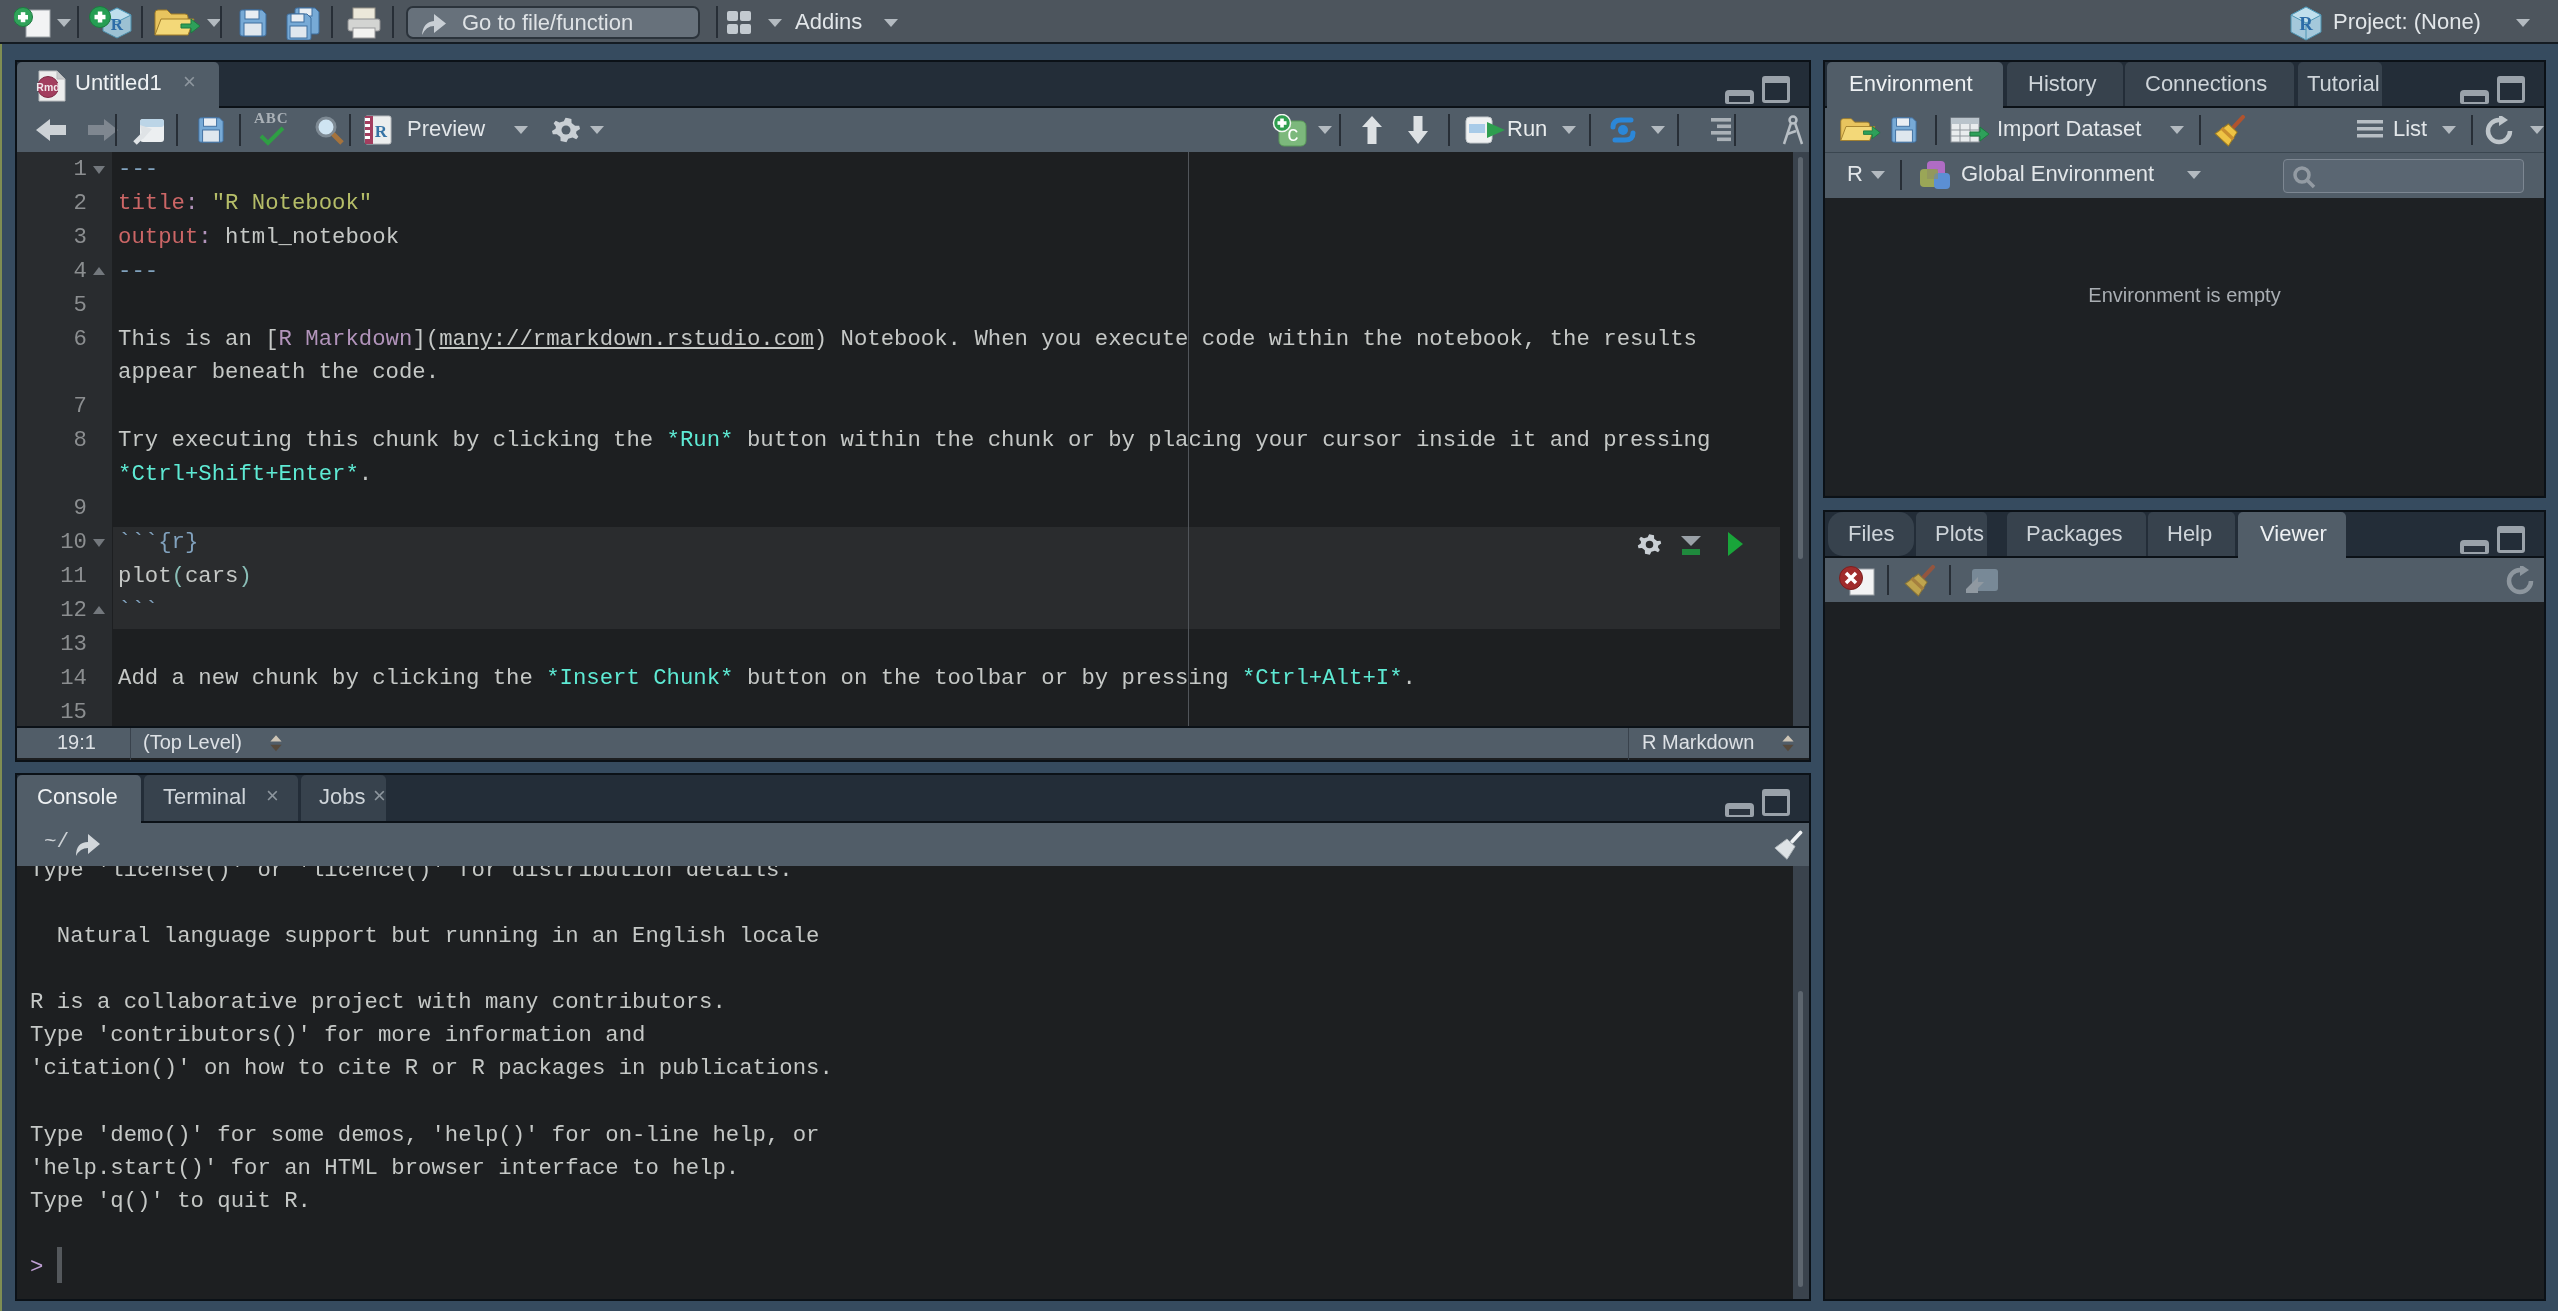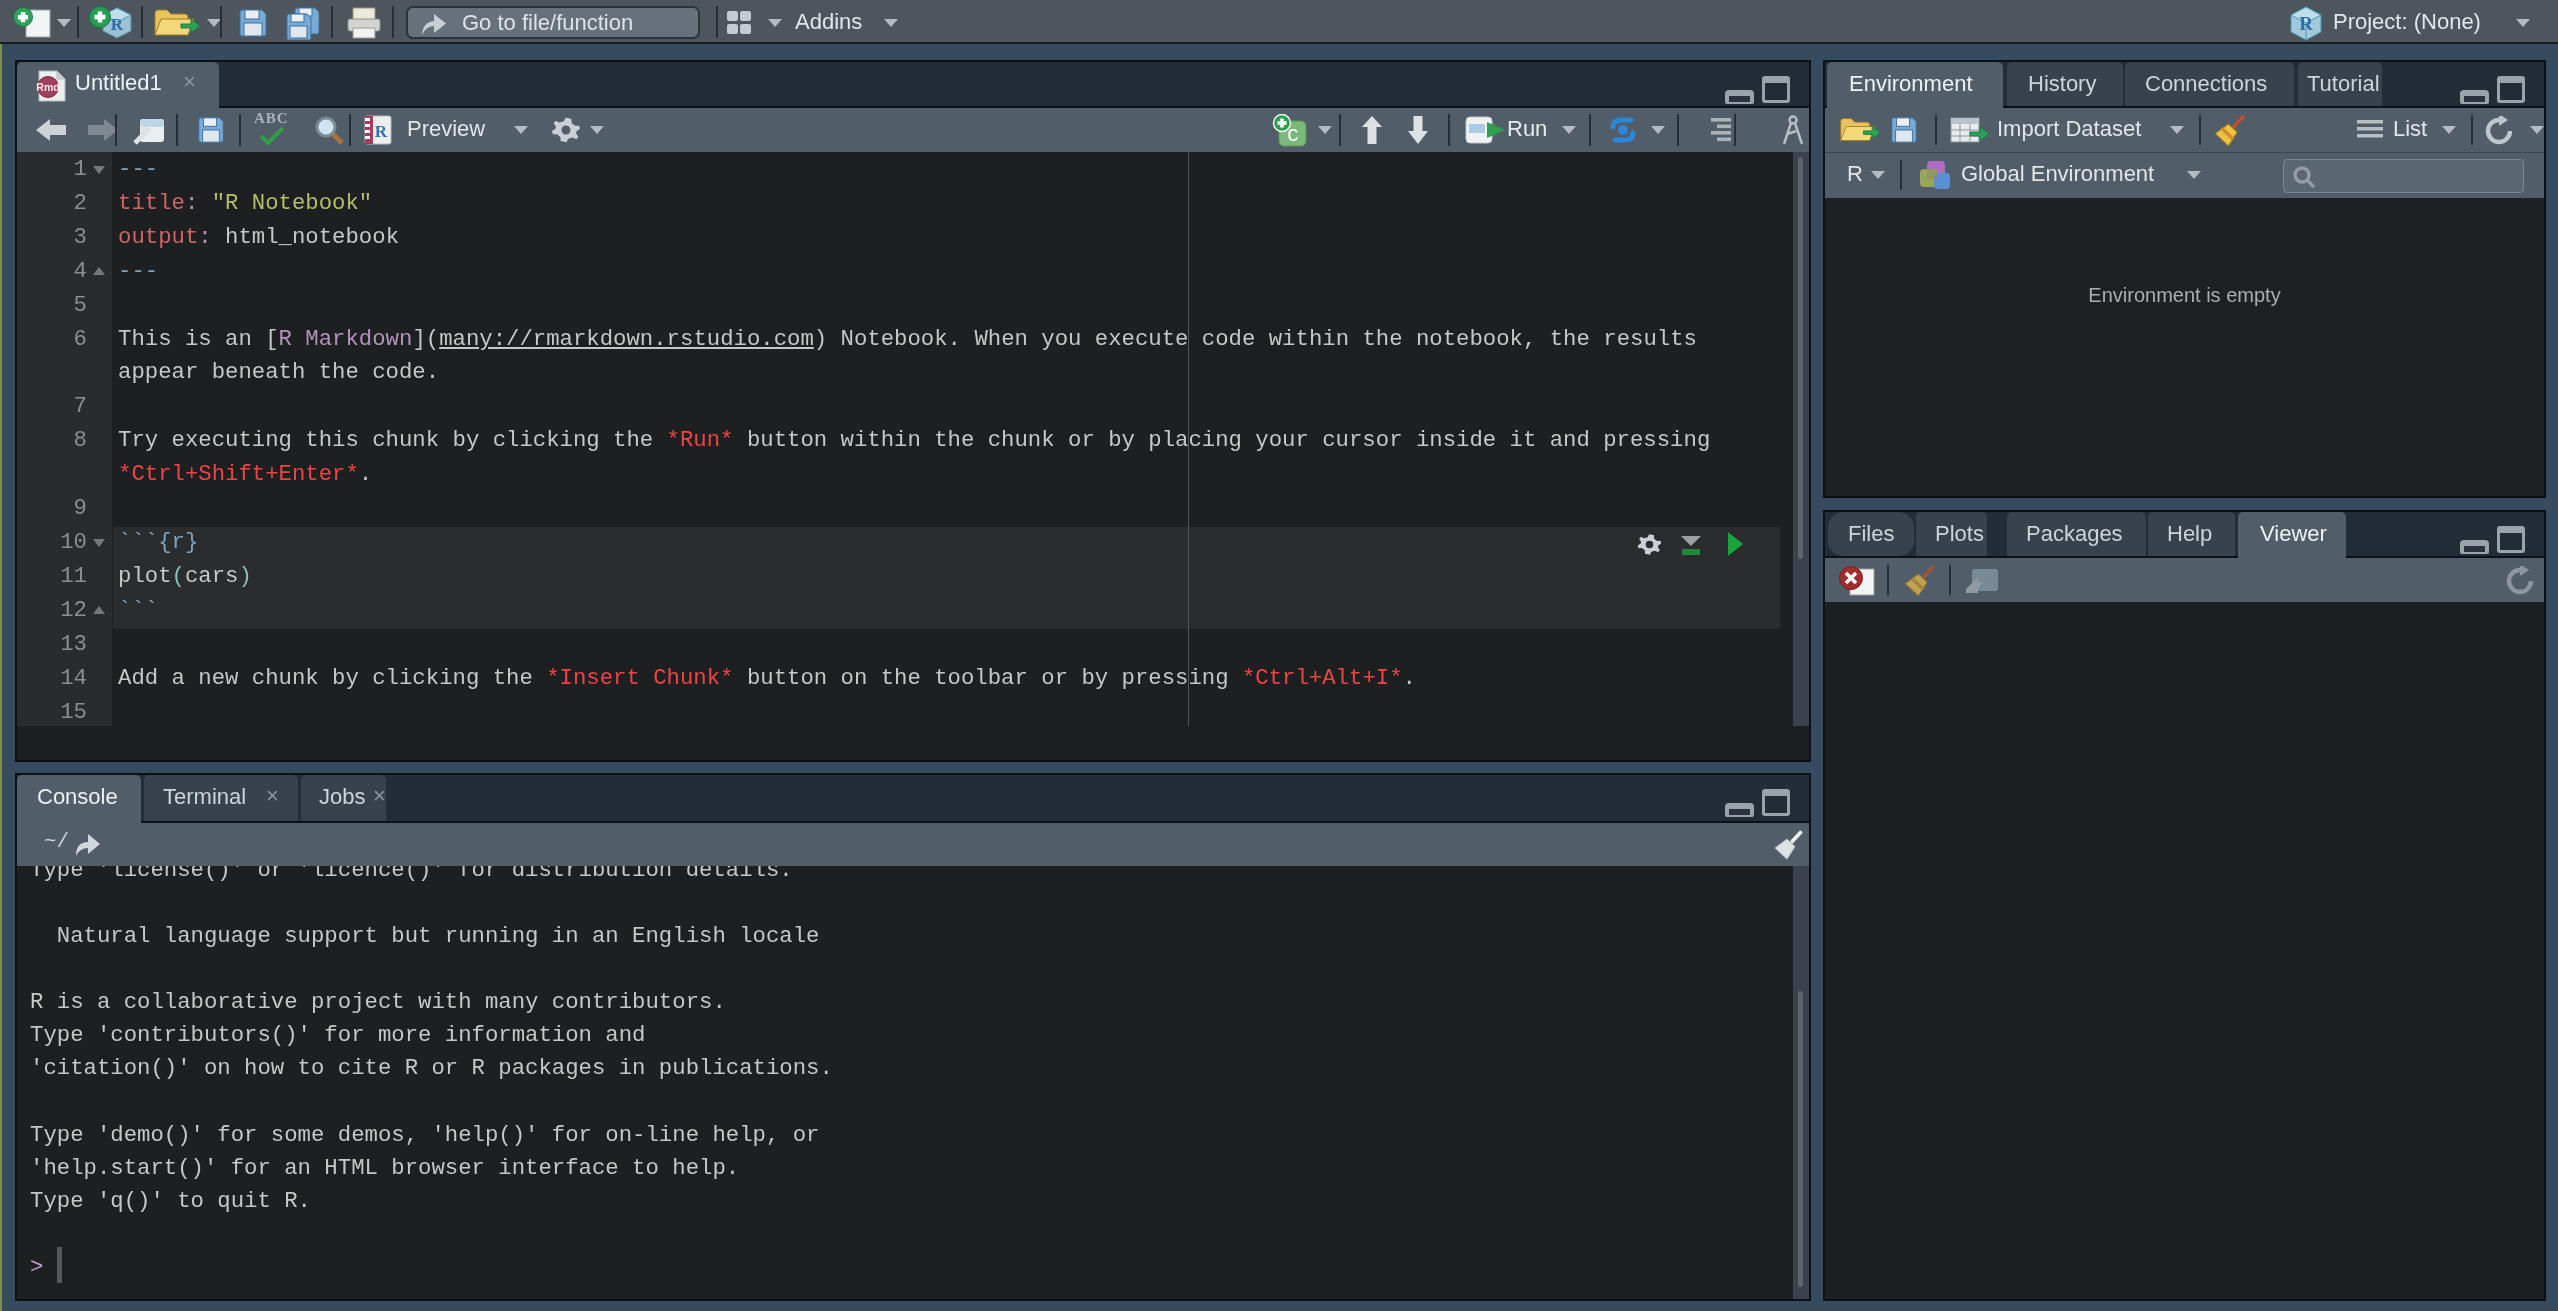--- a/index.html
+++ b/index.html
@@ -13,21 +13,21 @@
   .tabrow { background:#232d38; width:100%; }
   .tab { position:absolute; top:0; height:100%; background:#37424d; border-radius:5px 5px 0 0; color:#ced4d9; font-size:20px; }
   .tab.active { background:#515d68; color:#eef1f3; height:calc(100% + 2px); z-index:2; }
   .toolbar { background:#515d68; width:100%; position:relative; }
   .minmax1 { width:29px; height:14px; background:#9aa2aa; border-radius:4px 4px 2px 2px; }
   .minmax1:after { content:""; position:absolute; left:4px; right:4px; bottom:2px; height:6px; background:#2a333e; }
   .minmax2 { width:28px; height:27px; border:3px solid #9aa2aa; border-top:7px solid #9aa2aa; border-radius:3px; }
   .mono { font-family:"Liberation Mono", monospace; }
   .ed { color:#c5c8c6; font-size:22.3px; line-height:33.9px; white-space:pre; }
   .blue { color:#81a2be; } .red { color:#cc6666; } .purple { color:#b294bb; }
-  .green { color:#b5bd68; } .orange { color:#ef4444; } .aqua { color:#8abeb7; }
+  .green { color:#b5bd68; } .orange { color:#5eead4; } .aqua { color:#8abeb7; }
   .gut { color:#8b8e90; text-align:right; }
   .fold { width:0; height:0; position:absolute; }
   .fold.dn { border-left:6px solid transparent; border-right:6px solid transparent; border-top:8px solid #73787d; }
   .fold.up { border-left:6px solid transparent; border-right:6px solid transparent; border-bottom:8px solid #73787d; }
   .sbtext { color:#dde1e5; font-size:20px; }
   .sorticon { position:absolute; width:14px; height:22px; }
   .sorticon:before { content:""; position:absolute; top:0; left:0; border-left:7px solid transparent; border-right:7px solid transparent; border-bottom:8px solid #cdc4b5; }
   .sorticon:after { content:""; position:absolute; top:12px; left:0; border-left:7px solid transparent; border-right:7px solid transparent; border-top:8px solid #55493c; }
 </style>
 </head>
@@ -281,20 +281,29 @@
     <svg class="abs" style="left:1662px; top:382px;" width="24" height="22" viewBox="0 0 24 22">
       <path d="M2 2 L22 2 L12 12 Z" fill="#9aa1a7"></path>
       <rect x="3" y="15" width="18" height="6" fill="#1f8a3d"></rect>
     </svg>
     <svg class="abs" style="left:1709px; top:379px;" width="18" height="26" viewBox="0 0 18 26">
       <path d="M2 1 L17 13 L2 25 Z" fill="#19a53a"></path>
     </svg>
     <div class="abs" style="left:1776px; top:0; width:16px; height:574px; background:#3a434d;"></div>
     <div class="abs" style="left:1781px; top:5px; width:5px; height:402px; background:#5d666f; border-radius:3px;"></div>
   </div>
+  <div style="position:relative; height:32px; background:#515d68; border-top:2px solid #0b1117;" id="srcstatus">
+    <div class="abs sbtext" style="left:40px; top:3px;">19:1</div>
+    <div class="abs" style="left:113px; top:0; width:1px; height:32px; background:#39424c;"></div>
+    <div class="abs sbtext" style="left:126px; top:3px;">(Top Level)</div>
+    <div class="abs sorticon" style="left:252px; top:5px; transform:scale(0.8);"></div>
+    <div class="abs" style="left:1611px; top:0; width:1px; height:32px; background:#39424c;"></div>
+    <div class="abs sbtext" style="left:1625px; top:3px;">R Markdown</div>
+    <div class="abs sorticon" style="left:1764px; top:5px; transform:scale(0.8);"></div>
+  </div>
 </div>
 
 <div class="abs pane" id="conpane" style="left:17px; top:775px; width:1792px; height:524px;">
   <div class="tabrow" style="height:48px; position:relative; border-bottom:2px solid #0b1117;">
     <div class="tab active" style="left:0; width:124px;">
       <div class="abs" style="left:20px; top:9px; font-size:22px;">Console</div>
     </div>
     <div class="tab" style="left:127px; width:154px;">
       <div class="abs" style="left:19px; top:9px; font-size:22px;">Terminal</div>
       <div class="abs" style="left:122px; top:8px; color:#8d969e; font-size:22px;">×</div>

